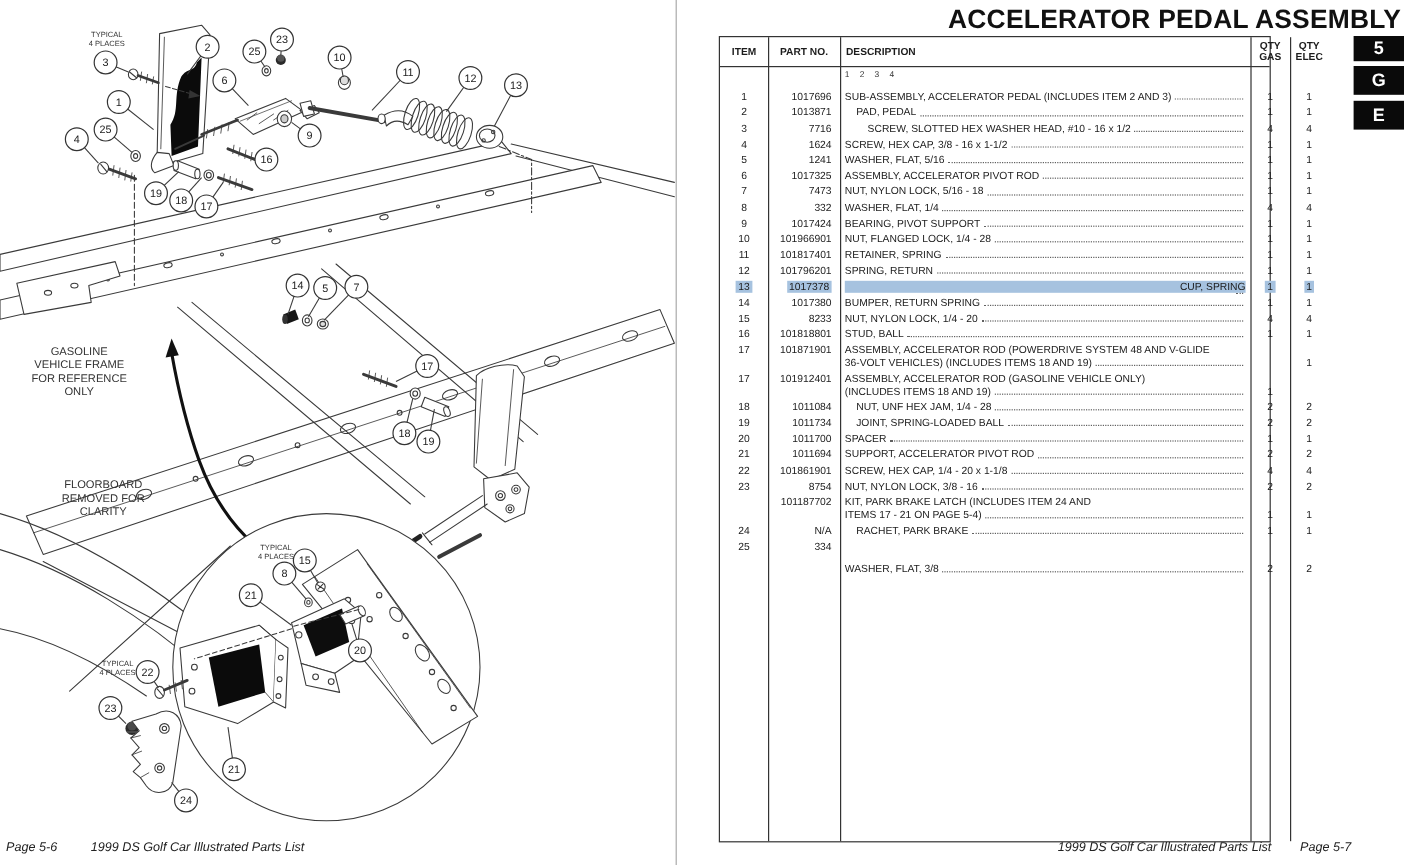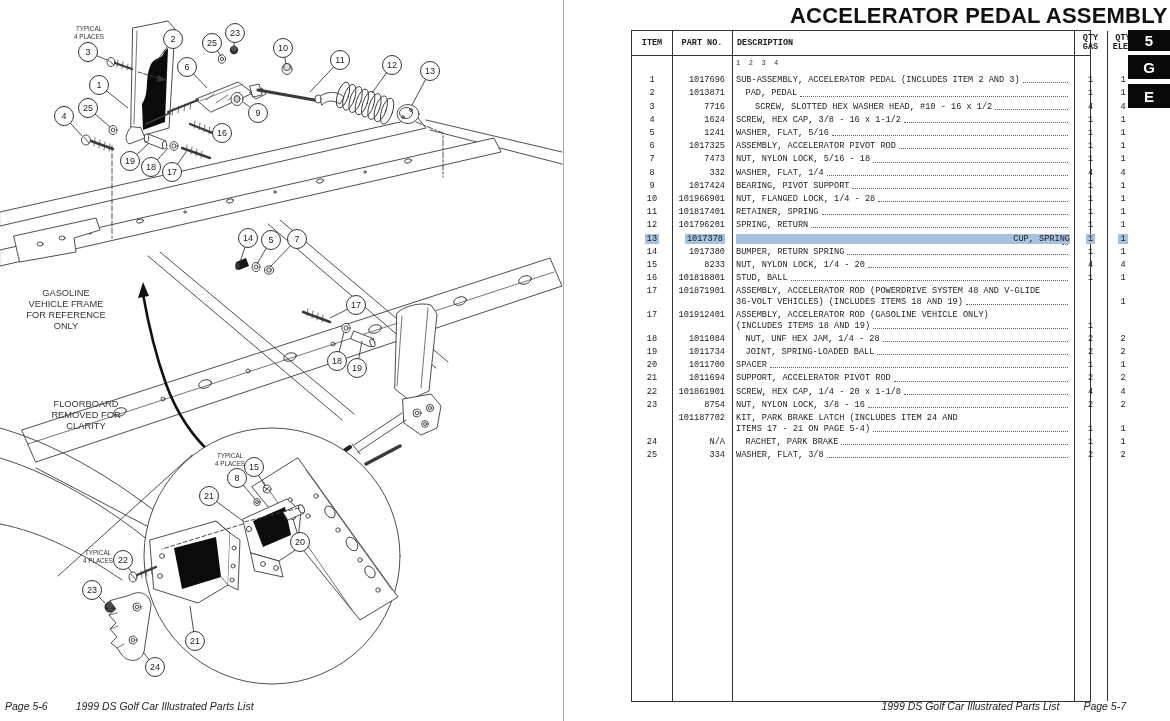--- a/index.html
+++ b/index.html
@@ -14,22 +14,22 @@
   .footer-left{left:5px;}
   .footer-left .gap{display:inline-block;width:28px;}
   .footer-right{right:44px;}
   .footer-right .gap{display:inline-block;width:24px;}
 
   
   .right-page{position:absolute;left:564px;top:0;width:606px;height:721px;}
   .rp-title{position:absolute;left:226px;top:3px;width:290px;text-align:center;
             font-size:22px;font-weight:bold;color:#111;letter-spacing:.2px;white-space:nowrap;}
 
-  .parts-table{position:absolute;left:67px;top:30px;width:460px;height:672px;
-               border:1.4px solid #333;box-sizing:border-box;font-size:8.6px;color:#1c1c1c;font-family:Liberation Mono, monospace;}
+  .parts-table{position:absolute;left:35px;top:30px;width:460px;height:672px;
+               border:1.4px solid #333;box-sizing:border-box;font-size:8.6px;color:#1c1c1c;}
   .vline{position:absolute;top:0;bottom:0;width:1px;background:#333;}
   .thead{position:relative;height:25px;border-bottom:1px solid #333;box-sizing:border-box;
          display:grid;grid-template-columns:40px 60px 342px 33px 32px;font-weight:bold;font-size:8.5px;}
   .thead>div{display:flex;align-items:center;justify-content:center;text-align:center;line-height:9px;}
   .thead .h-desc{justify-content:flex-start;padding-left:5px;}
   .tbody{position:relative;padding-top:3px;}
   .indent-legend{margin-left:104px;font-size:7px;height:12px;color:#333;}
   .indent-legend span{margin-right:8.5px;}
   .tbody-rows{margin-top:3px;}
   .prow{display:grid;grid-template-columns:40px 60px 342px 33px 32px;padding:1.3px 0;}
@@ -871,21 +871,21 @@
               <span>1</span>
             </div>
             <div class="c-elec">
               <span>1</span>
             </div>
           </div>
           <div class="prow">
             <div class="c-item"><span>25</span></div>
             <div class="c-part"><span>334</span></div>
             <div class="c-desc">
-              <div class="dline" style="padding-left: 0px;">
+              <div class="dline" style="padding-left: 0px; margin-top: 19px;">
                 <span class="dtext">WASHER, FLAT, 3/8</span>
                 <span class="leader"></span>
               </div>
             </div>
             <div class="c-gas">
               <span>2</span>
             </div>
             <div class="c-elec">
               <span>2</span>
             </div>

